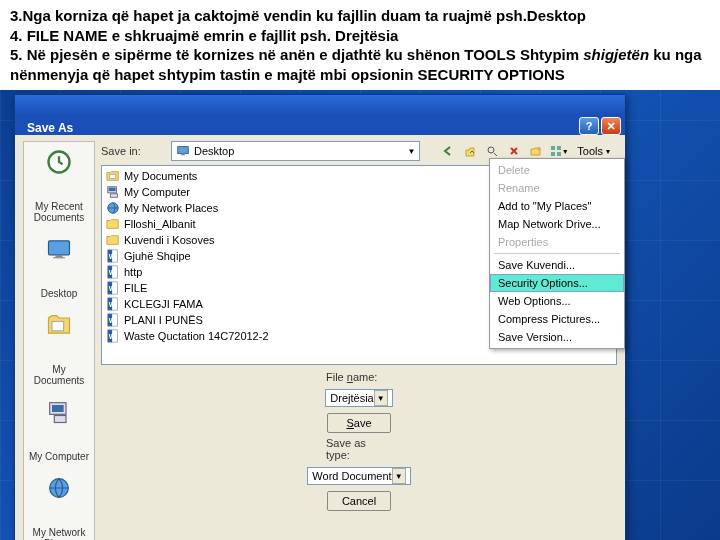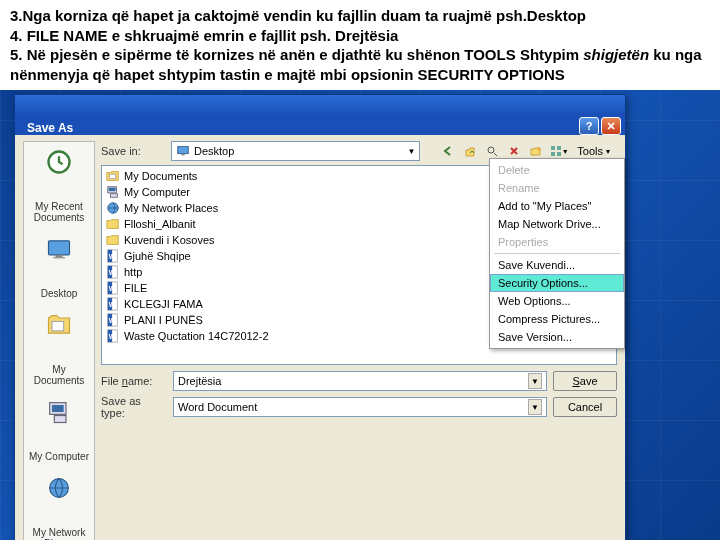--- a/index.html
+++ b/index.html
@@ -22,21 +22,21 @@
 .toprow .lbl { width: 52px; color: #333; }
 .save-in { flex: 1; height: 20px; border: 1px solid #7f9db9; background: #fff; display: flex; align-items: center; padding: 0 4px; gap: 4px; }
 .save-in svg { width: 14px; height: 14px; }
 .toolbar-icons { display: flex; gap: 2px; align-items: center; }
 .ticon { width: 20px; height: 20px; display: flex; align-items: center; justify-content: center; border: 1px solid transparent; cursor: pointer; }
 .tools-btn { height: 20px; padding: 0 6px; display: flex; align-items: center; gap: 3px; border: 1px solid transparent; cursor: pointer; }
 .filelist { border: 1px solid #7f9db9; background: #fff; height: 200px; padding: 2px; }
 .file-item { display: flex; align-items: center; gap: 4px; padding: 1px 2px; font-size: 11px; cursor: pointer; }
 .file-item svg { width: 14px; height: 14px; flex-shrink: 0; }
 .bottom-rows { margin-top: 6px; display: flex; flex-direction: column; gap: 4px; }
-.brow { display: flex; align-items: center; gap: 6px; }
+.brow { display: flex; align-items: center; gap: 6px; flex-direction: column; }
 .brow .blbl { width: 66px; color: #333; }
 .combo { flex: 1; height: 20px; border: 1px solid #7f9db9; background: #fff; display: flex; align-items: center; padding: 0 4px; justify-content: space-between; }
 .combo .cbtn { width: 14px; height: 16px; background: #ece9d8; border: 1px solid #aaa; display: flex; align-items: center; justify-content: center; }
 .action-btn { width: 64px; height: 20px; background: #ece9d8; border: 1px solid #888; border-radius: 2px; display: flex; align-items: center; justify-content: center; cursor: pointer; font-size: 11px; }
 .action-btn u { text-decoration: underline; }
 .tools-menu { position: absolute; right: -8px; top: 17px; width: 136px; background: #fff; border: 1px solid #999; box-shadow: 2px 2px 4px rgba(0,0,0,0.3); padding: 2px 0; font-size: 11px; z-index: 10; }
 .tools-menu .mi { padding: 3px 8px; cursor: pointer; color: #000; }
 .tools-menu .mi.disabled { color: #aaa; }
 .tools-menu .mi.highlight { background: #5eead4; border: 1px solid #7da2ce; padding: 2px 7px; }
 .tools-menu .sep { height: 1px; background: #ccc; margin: 2px 4px; }

